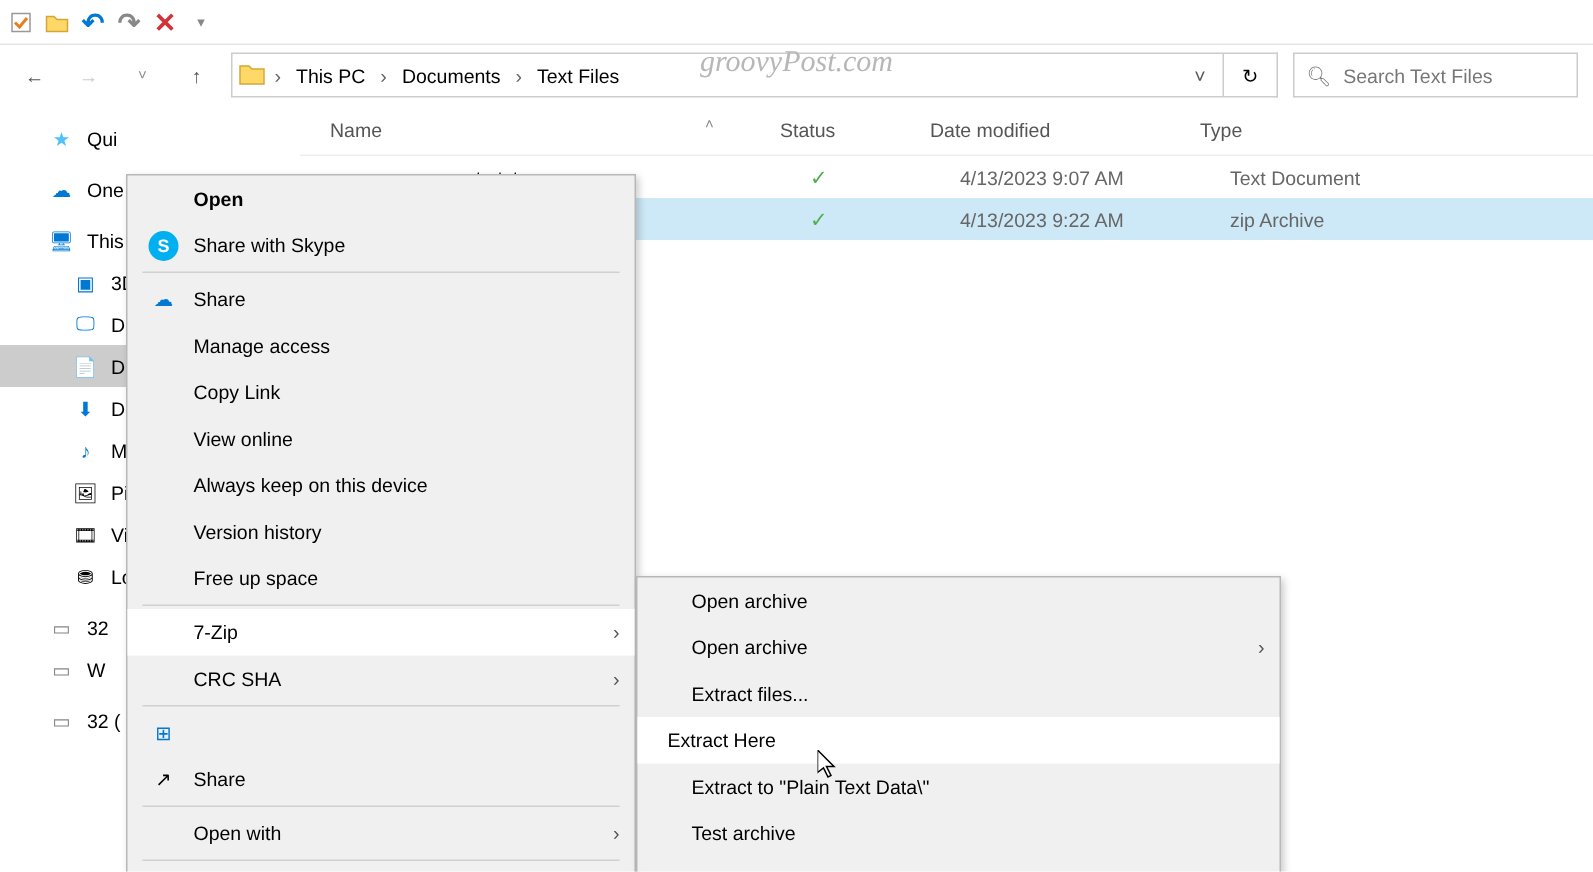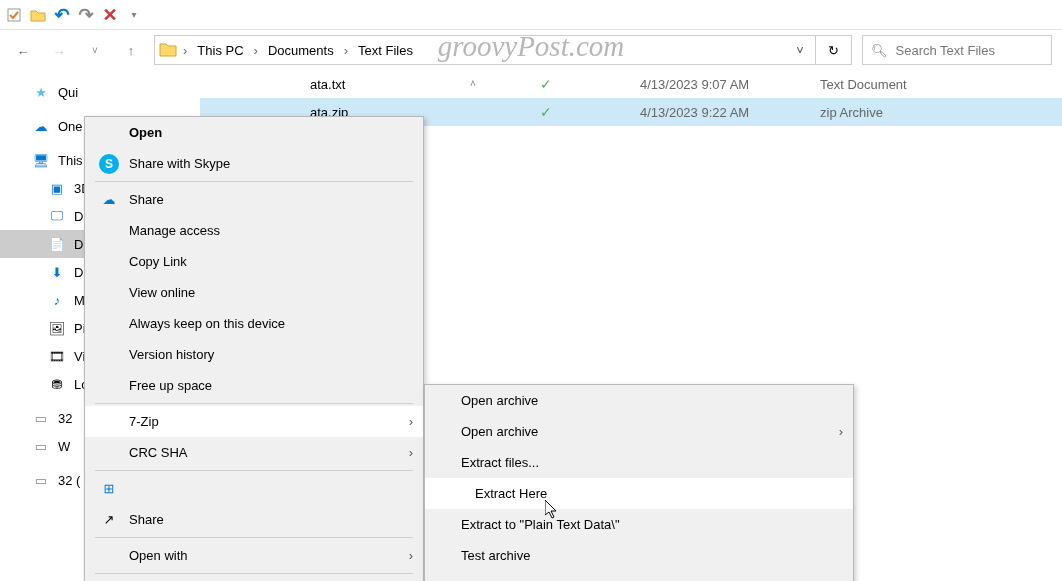--- a/index.html
+++ b/index.html
@@ -1,21 +1,21 @@
 <!DOCTYPE html>
 <html><head>
 <meta charset="utf-8">
 <style>
 * { box-sizing: border-box; margin: 0; padding: 0; font-family: 'Segoe UI', Tahoma, sans-serif; }
 body { width: 1062px; height: 581px; overflow: hidden; background: #fff; position: relative; font-size: 13px; color: #000; }
 
 .titlebar { height: 30px; background: #fff; border-bottom: 1px solid #e5e5e5; display: flex; align-items: center; padding: 0 6px; gap: 8px; }
 .titlebar .tb-icon { width: 16px; height: 16px; display: flex; align-items: center; justify-content: center; }
 
-.watermark { position: absolute; top: 30px; left: 0; right: 0; text-align: center; color: #b7b7b7; font-size: 29px; font-style: italic; font-family: Georgia, serif; pointer-events: none; z-index: 5; }
+.watermark { position: absolute; top: 30px; left: 0; right: 0; text-align: center; color: #b7b7b7; font-size: 20px; font-style: italic; font-family: Georgia, serif; pointer-events: none; z-index: 5; }
 
 .navbar { height: 40px; display: flex; align-items: center; padding: 0 10px; gap: 10px; }
 .nav-btn { width: 26px; height: 26px; display: flex; align-items: center; justify-content: center; color: #555; }
 .nav-btn.disabled { color: #ccc; }
 .breadcrumb-wrap { flex: 1; height: 30px; border: 1px solid #ccc; display: flex; align-items: center; padding: 0 4px; gap: 2px; }
 .bc-folder-icon { width: 18px; height: 18px; }
 .bc-sep { padding: 0 4px; color: #666; }
 .bc-item { padding: 2px 4px; }
 .bc-drop { width: 22px; text-align: center; color: #555; margin-left: auto; }
 .refresh-wrap { width: 36px; height: 30px; border: 1px solid #ccc; border-left: none; display: flex; align-items: center; justify-content: center; margin-left: -10px; }
@@ -164,20 +164,26 @@
         <span>W</span>
       </div>
     <div style="height:6px"></div>
     <div class="sidebar-item">
         <span class="sb-icon" style="color:#888;">▭</span>
         <span>32 (</span>
       </div>
   </div>
 
   <div class="filepane">
+    <div class="columns">
+      <div class="col-name">Name</div>
+      <div class="col-status">Status</div>
+      <div class="col-date">Date modified</div>
+      <div class="col-type">Type</div>
+    </div>
     <div class="file-row">
       <div class="fr-name">ata.txt</div>
       <div class="fr-status"><span class="status-check">✓</span></div>
       <div class="fr-date">4/13/2023 9:07 AM</div>
       <div class="fr-type">Text Document</div>
     </div>
     <div class="file-row selected">
       <div class="fr-name">ata.zip</div>
       <div class="fr-status"><span class="status-check">✓</span></div>
       <div class="fr-date">4/13/2023 9:22 AM</div>
@@ -250,21 +256,21 @@
   <div class="cm-item" style="padding-left:36px;">
       <span>Open archive</span>
     </div>
   <div class="cm-item" style="padding-left:36px;">
       <span>Open archive</span>
       <span class="cm-arrow">›</span>
     </div>
   <div class="cm-item" style="padding-left:36px;">
       <span>Extract files...</span>
     </div>
-  <div class="cm-item hover" style="padding-left:50px;">
+  <div class="cm-item hover" style="padding-left:20px;">
       <span>Extract Here</span>
     </div>
   <div class="cm-item" style="padding-left:36px;">
       <span>Extract to "Plain Text Data\"</span>
     </div>
   <div class="cm-item" style="padding-left:36px;">
       <span>Test archive</span>
     </div>
   <div class="cm-item" style="padding-left:36px;">
       <span>Add to archive...</span>

